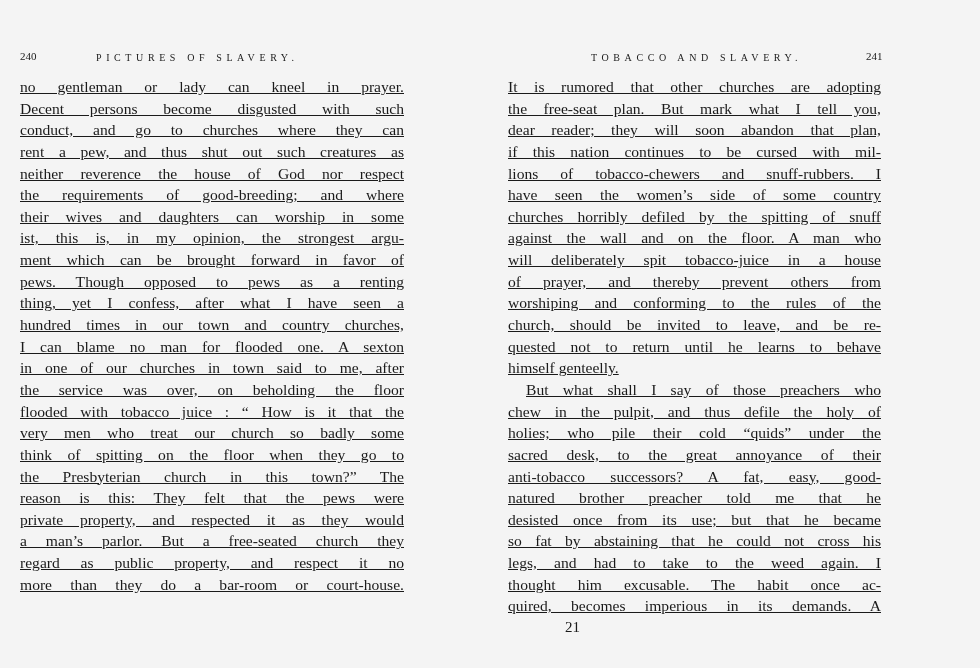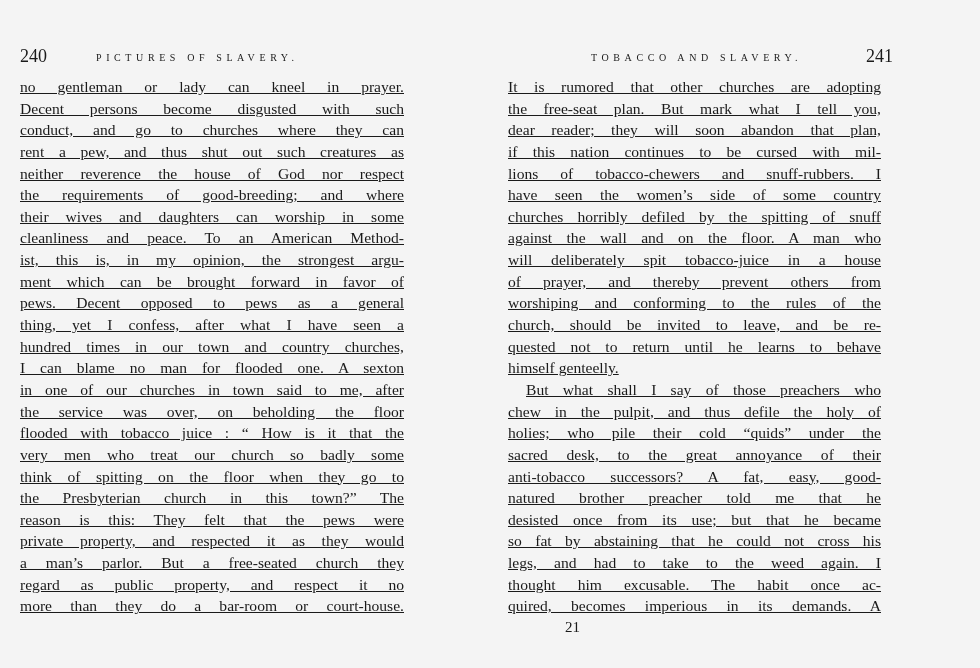--- a/index.html
+++ b/index.html
@@ -10,21 +10,21 @@
     color: #1a1a1a;
     position: relative;
   }
   .page { position: absolute; top: 0; height: 668px; }
   .page-left { left: 0; width: 490px; }
   .page-right { left: 490px; width: 490px; }
   .running-head {
     position: absolute; top: 48px;
     font-size: 13px; height: 16px; line-height: 16px;
   }
-  .folio { position: absolute; font-size: 18px; }
+  .folio { position: absolute; font-size: 11px; }
   .head-title {
     position: absolute; font-size: 10px; letter-spacing: 4.6px;
     text-transform: uppercase;
   }
   .text-block {
     position: absolute; top: 76px;
     font-size: 15.6px;
   }
   .line {
     height: 21.65px; line-height: 21.65px;
@@ -46,24 +46,23 @@
     <span class="head-title" style="left:96px;top:2px;">PICTURES OF SLAVERY.</span>
   </div>
   <div class="text-block" style="left:20px;width:384px;">
     <div class="line">no gentleman or lady can kneel in prayer.</div>
     <div class="line">Decent persons become disgusted with such</div>
     <div class="line">conduct, and go to churches where they can</div>
     <div class="line">rent a pew, and thus shut out such creatures as</div>
     <div class="line">neither reverence the house of God nor respect</div>
     <div class="line">the requirements of good-breeding; and where</div>
     <div class="line">their wives and daughters can worship in some</div>
-    <div class="line">cleanliness and peace. To an American Method-</div>
     <div class="line">ist, this is, in my opinion, the strongest argu-</div>
     <div class="line">ment which can be brought forward in favor of</div>
-    <div class="line">pews. Decent opposed to pews as a general</div>
+    <div class="line">pews. Though opposed to pews as a renting</div>
     <div class="line">thing, yet I confess, after what I have seen a</div>
     <div class="line">hundred times in our town and country churches,</div>
     <div class="line">I can blame no man for flooded one. A sexton</div>
     <div class="line">in one of our churches in town said to me, after</div>
     <div class="line">the service was over, on beholding the floor</div>
     <div class="line">flooded with tobacco juice : “ How is it that the</div>
     <div class="line">very men who treat our church so badly some</div>
     <div class="line">think of spitting on the floor when they go to</div>
     <div class="line">the Presbyterian church in this town?” The</div>
     <div class="line">reason is this: They felt that the pews were</div>

